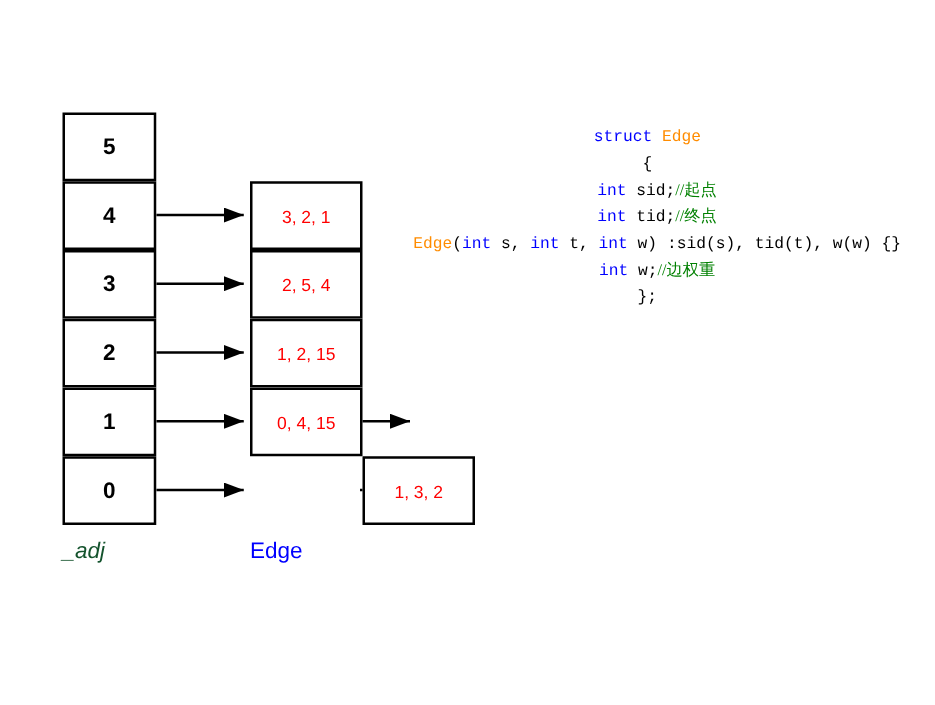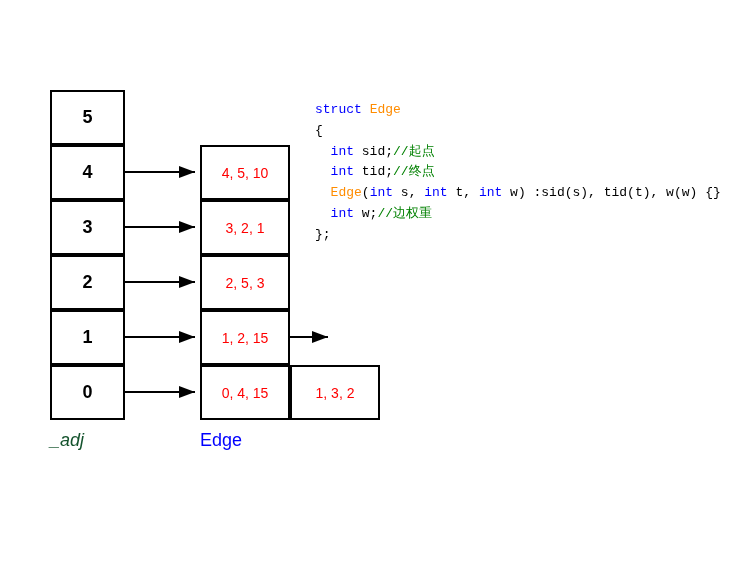--- a/index.html
+++ b/index.html
@@ -84,23 +84,23 @@
       font-weight: bold;
       margin-bottom: 5px;
       font-family: Arial, sans-serif;
     }
 
     .code-title .e { color: #ff0000; }
     .code-title .d { color: #0000ff; }
     .code-title .g { color: #008000; }
     .code-title .rest { color: #000; }
 
-    .code-line { display: block; white-space: pre; }
+    .code-line { display: block; white-space: pre; text-align: center; }
     .kw { color: #0000ff; }
-    .cm { color: #008000; }
+    .cm { color: #008000; font-family: Liberation Serif, serif; }
 
     
     .label-adj {
       position: absolute;
       top: 340px;
       left: 0;
       font-size: 18px;
       font-style: italic;
       color: #14532d;
     }
@@ -165,27 +165,24 @@
     <div class="adj-cell">
       <span>1</span>
     </div>
     <div class="adj-cell">
       <span>0</span>
     </div>
   </div>
 
   <div class="edge-column-1">
     <div class="edge-cell">
-      <span>4, 5, 10</span>
-    </div>
-    <div class="edge-cell">
       <span>3, 2, 1</span>
     </div>
     <div class="edge-cell">
-      <span>2, 5, 3</span>
+      <span>2, 5, 4</span>
     </div>
     <div class="edge-cell">
       <span>1, 2, 15</span>
     </div>
     <div class="edge-cell">
       <span>0, 4, 15</span>
     </div>
   </div>
 
   <div class="edge-column-2">

